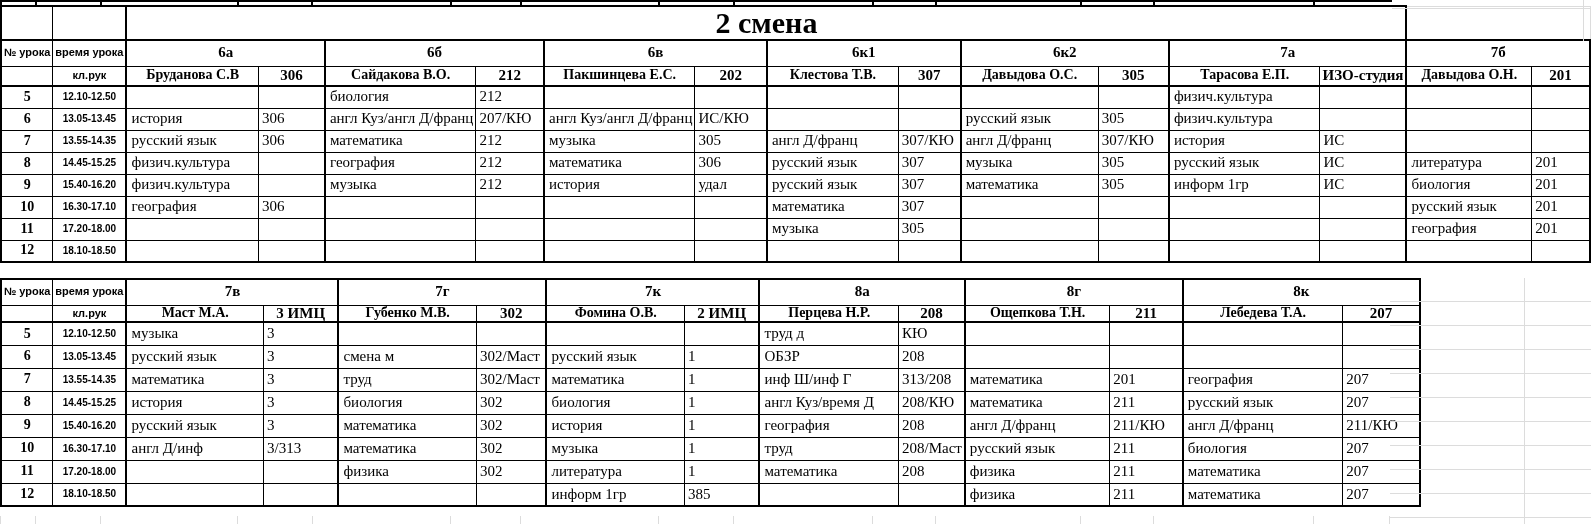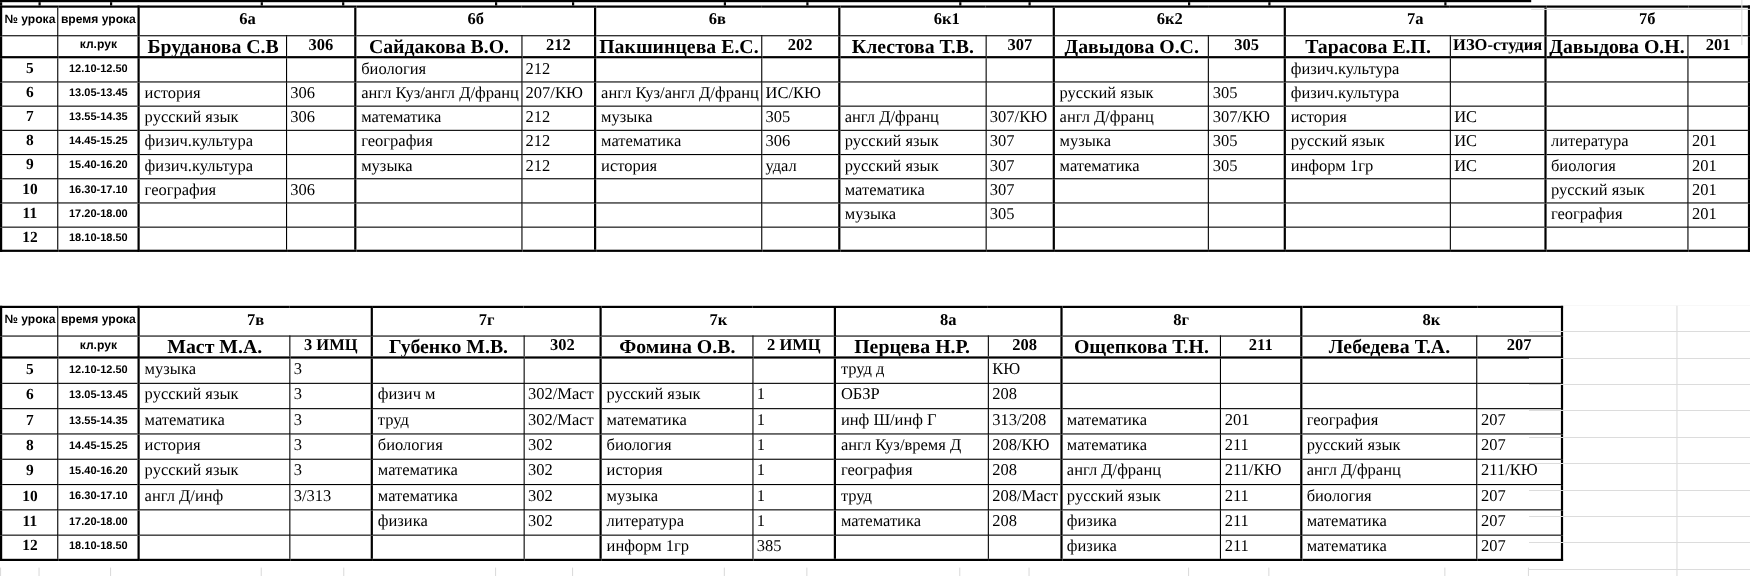--- a/index.html
+++ b/index.html
@@ -17,21 +17,21 @@
   .thR{border-right-width:2px;}
   .thT{border-top-width:2px;}
   .thB{border-bottom-width:2px;}
 
   .banner{border:2px solid #000;text-align:center;font-weight:bold;font-size:30px;}
   .ghost{border-top:1px solid #dcdcdc;border-right:1px solid #dcdcdc;border-bottom:none;border-left:2px solid #000;}
 
   .hdr{text-align:center;font-weight:bold;font-size:11px;}
   .sans{font-family:Liberation Sans, sans-serif;}
   .cname{text-align:center;font-weight:bold;font-size:15px;}
-  .teacher{text-align:center;font-weight:bold;font-size:18px;margin-top:12px;}
+  .teacher{text-align:center;font-weight:bold;font-size:14px;margin-top:12px;}
   .roomh{text-align:center;font-weight:bold;font-size:15px;}
   .pnum{text-align:center;font-weight:bold;font-size:14px;}
   .time{text-align:center;font-weight:bold;font-size:10px;font-family:"Liberation Sans",sans-serif;}
   .subj{padding-left:4px;}
   .room{padding-left:3px;}
 
   tr.h-banner{height:34px;}
   tr.h-class{height:26px;}
   #sec1 tr.h-kl{height:20px;}
   #sec2 tr.h-kl{height:16px;}
@@ -79,20 +79,26 @@
         <col style="width: 139px;">
         <col style="width: 63px;">
         <col style="width: 145px;">
         <col style="width: 73px;">
         <col style="width: 160px;">
         <col style="width: 79px;">
         <col style="width: 130px;">
         <col style="width: 64px;">
       </colgroup>
       <tbody>
+        <tr class="h-banner">
+          <td class="thL thT"></td>
+          <td class="thT"></td>
+          <td class="banner" colspan="12">2 смена</td>
+          <td class="ghost" colspan="2"></td>
+        </tr>
         <tr class="h-class">
           <td class="hdr sans thL thT">№ урока</td>
           <td class="hdr sans thT thR">время урока</td>
           <td class="cname thL thT" colspan="2">6а</td>
           <td class="cname thL thT" colspan="2">6б</td>
           <td class="cname thL thT" colspan="2">6в</td>
           <td class="cname thL thT" colspan="2">6к1</td>
           <td class="cname thL thT" colspan="2">6к2</td>
           <td class="cname thL thT" colspan="2">7а</td>
           <td class="cname thL thT thR" colspan="2">7б</td>
@@ -319,21 +325,21 @@
           <td class="subj thL"></td>
           <td class="room"></td>
           <td class="subj thL"></td>
           <td class="room thR"></td>
         </tr>
         <tr class="h-data">
           <td class="pnum thL">6</td>
           <td class="time thR">13.05-13.45</td>
           <td class="subj thL">русский язык</td>
           <td class="room">3</td>
-          <td class="subj thL">физич м</td>
+          <td class="subj thL">смена м</td>
           <td class="room">302/Маст</td>
           <td class="subj thL">русский язык</td>
           <td class="room">1</td>
           <td class="subj thL">ОБЗР</td>
           <td class="room">208</td>
           <td class="subj thL"></td>
           <td class="room"></td>
           <td class="subj thL"></td>
           <td class="room thR"></td>
         </tr>

